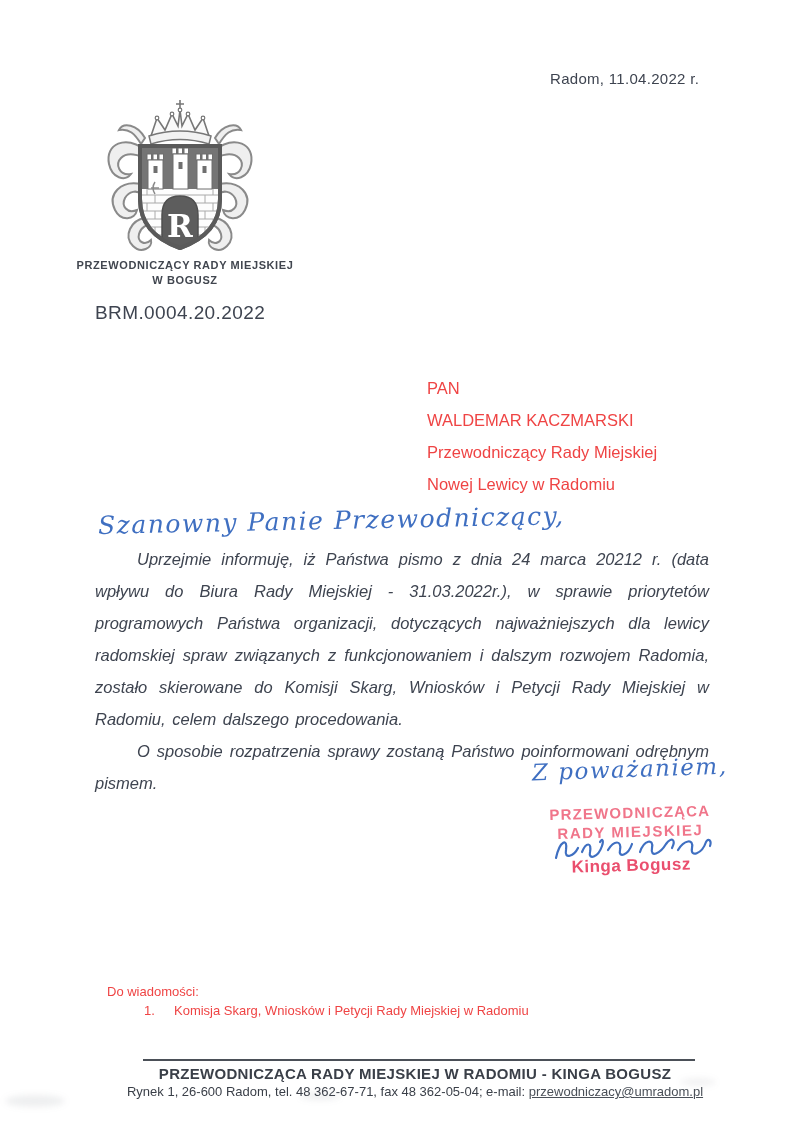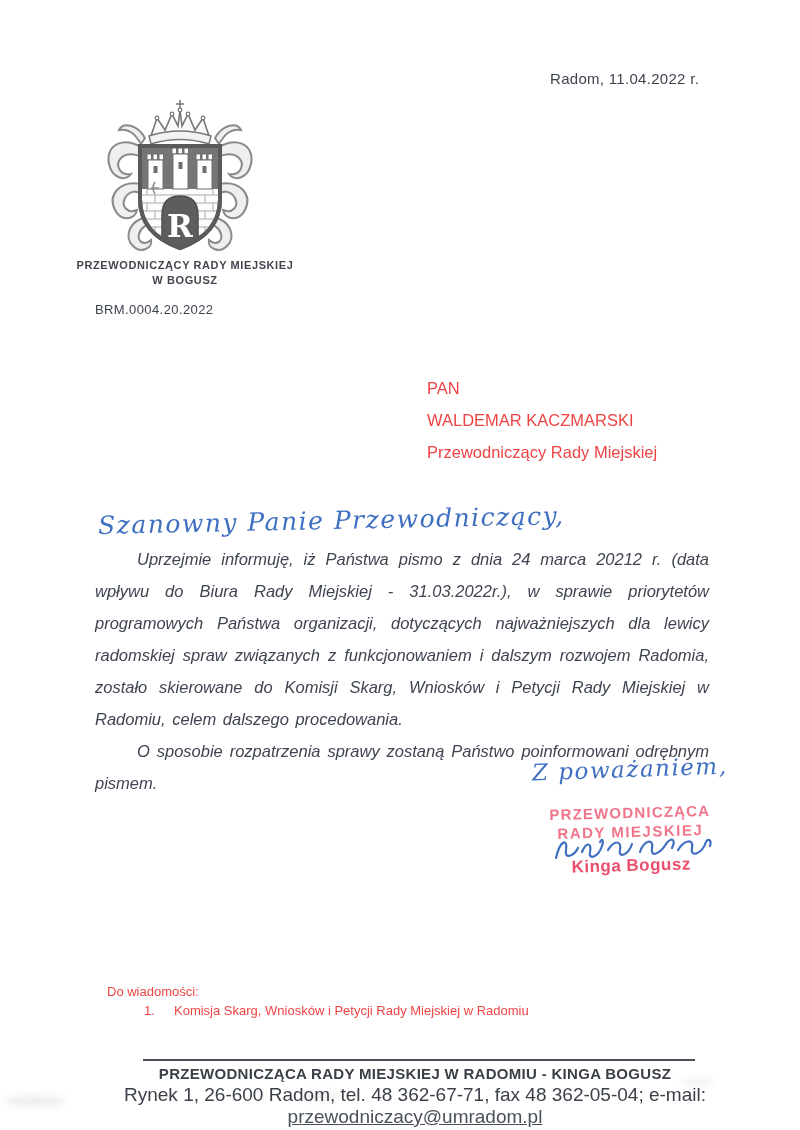--- a/index.html
+++ b/index.html
@@ -9,21 +9,21 @@
     font-family:"Liberation Sans",sans-serif;color:#3e4450;
   }
   .abs{position:absolute;}
 
   .date-line{left:550px;top:70px;width:180px;text-align:left;font-size:15px;letter-spacing:.3px;}
 
   .crest{left:95px;top:96px;}
   .crest-caption{left:70px;top:258px;width:230px;text-align:center;
     font-size:11px;font-weight:bold;letter-spacing:.6px;line-height:15px;color:#41464f;}
 
-  .ref-number{left:95px;top:302px;font-size:13px;letter-spacing:.4px;}
+  .ref-number{left:95px;top:302px;font-size:19px;letter-spacing:.4px;}
 
   .recipient{left:427px;top:372px;font-size:16.5px;font-weight:normal;line-height:32px;color:#ef4444;}
 
   .handwriting{
     font-family:"DejaVu Serif",serif;font-style:italic;color:#3f6fc1;
     letter-spacing:1.5px;
   }
   .greeting{left:98px;top:506px;font-size:25px;transform:rotate(-1.2deg);}
 
   .body-text{left:95px;top:543px;width:614px;font-size:16.5px;line-height:32px;
@@ -38,21 +38,21 @@
   .stamp-name{font-size:17px;font-weight:bold;color:#ea4f6e;letter-spacing:.5px;margin-top:16px;}
   .sig-scribble{left:548px;top:828px;}
 
   .cc-block{left:107px;top:982px;font-size:13px;color:#ef4444;line-height:19px;}
   .cc-item{margin-left:37px;}
   .cc-num{display:inline-block;width:30px;}
 
   .footer-rule{left:143px;top:1059px;width:552px;border-top:2px solid #4b5058;}
   .footer{left:105px;top:1065px;width:620px;text-align:center;color:#3a3f48;}
   .footer-title{font-size:15px;font-weight:bold;letter-spacing:.3px;}
-  .footer-address{font-size:19px;margin-top:2px;}
+  .footer-address{font-size:13px;margin-top:2px;}
   .footer-email{text-decoration:underline;color:#4a5058;}
   .footer-site{font-size:13px;font-weight:bold;margin-top:2px;}
 
   .smudge{border-radius:50%;filter:blur(3px);}
   .sm1{left:5px;top:1095px;width:60px;height:12px;background:rgba(90,95,105,.10);}
   .sm2{left:300px;top:1092px;width:40px;height:8px;background:rgba(90,95,105,.10);}
   .sm3{left:680px;top:1078px;width:36px;height:8px;background:rgba(90,95,105,.08);}
 </style>
 </head>
 <body>
@@ -159,20 +159,21 @@
     <div>PRZEWODNICZĄCY RADY MIEJSKIEJ</div>
     <div>W BOGUSZ</div>
   </div>
 
   <div class="abs ref-number">BRM.0004.20.2022</div>
 
   <div class="abs recipient">
     <div>PAN</div>
     <div>WALDEMAR KACZMARSKI</div>
     <div>Przewodniczący Rady Miejskiej</div>
+    <div>Nowej Lewicy w Radomiu</div>
   </div>
 
   <div class="abs handwriting greeting">Szanowny Panie Przewodniczący,</div>
 
   <div class="abs body-text">
     <p>Uprzejmie informuję, iż Państwa pismo z dnia 24 marca 20212 r. (data wpływu do Biura Rady Miejskiej - 31.03.2022r.), w sprawie priorytetów programowych Państwa organizacji, dotyczących najważniejszych dla lewicy radomskiej spraw związanych z funkcjonowaniem i dalszym rozwojem Radomia, zostało skierowane do Komisji Skarg, Wniosków i Petycji Rady Miejskiej w Radomiu, celem dalszego procedowania.</p>
     <p>O sposobie rozpatrzenia sprawy zostaną Państwo poinformowani odrębnym pismem.</p>
   </div>
 
   <div class="abs handwriting closing">Z poważaniem,</div>

